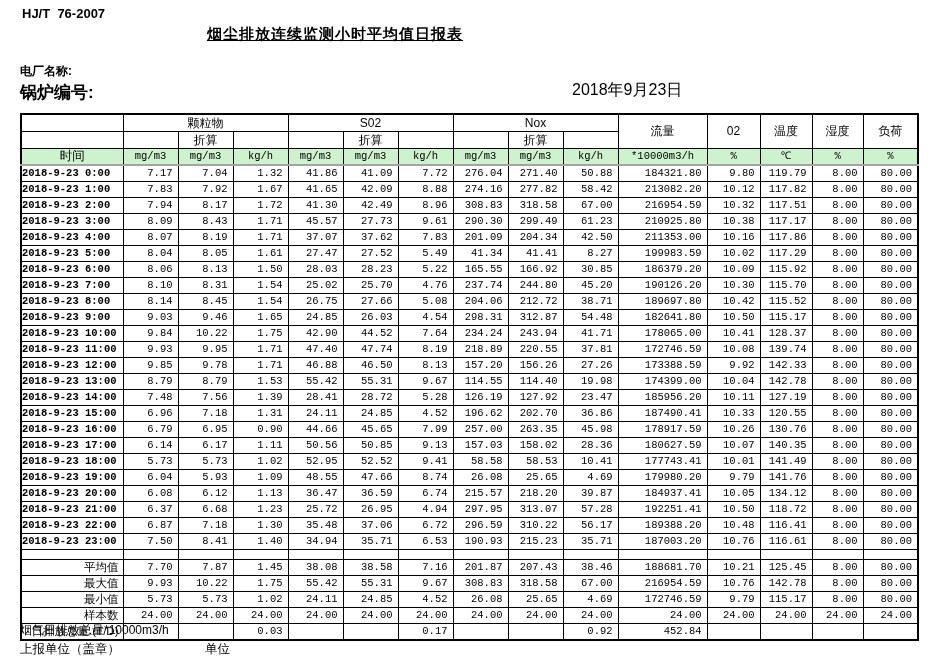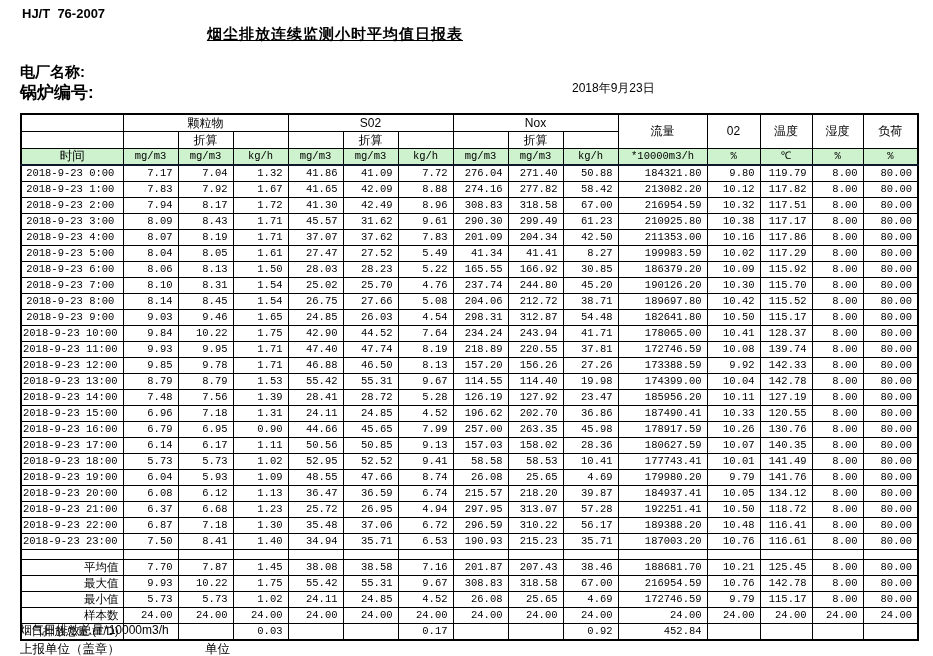--- a/index.html
+++ b/index.html
@@ -4,47 +4,47 @@
 <style>
   :root{ --green:#CDF2CD; }
   html,body{margin:0;padding:0;}
   body{
     width:933px;height:656px;position:relative;background:#ffffff;color:#000;
     font-family:"Liberation Sans",sans-serif;overflow:hidden;
   }
   .abs{position:absolute;}
   #doc-code{left:22px;top:6px;font-size:13px;font-weight:bold;white-space:pre;}
   #page-title{left:207px;top:25px;font-size:15px;font-weight:bold;letter-spacing:1px;text-decoration:underline;}
-  #plant-label{left:20px;top:63px;font-size:15px;font-weight:bold;}
+  #plant-label{left:20px;top:63px;font-size:12px;font-weight:bold;}
   #boiler-label{left:20px;top:81px;font-size:17px;font-weight:bold;}
-  #report-date{left:572px;top:80px;font-size:12px;}
+  #report-date{left:572px;top:80px;font-size:16px;}
 
   table#report{
     position:absolute;left:20px;top:113px;width:898px;
     border-collapse:collapse;table-layout:fixed;
     border:2px solid #000;
   }
   #report td{
     border:1px solid #000;height:15px;padding:0;line-height:1.05;
     overflow:hidden;white-space:nowrap;font-size:10.5px;
     font-family:"Liberation Mono","DejaVu Sans Mono",monospace;
   }
   #report thead td{
     text-align:center;font-family:"Liberation Sans",sans-serif;font-size:12px;
   }
   #report tr.h1 td,#report tr.h2 td{height:16px;}
   #report tr.units td{
     background:var(--green);height:15px;font-size:10.5px;text-align:center;
-    border-bottom:2px solid #0f172a;
+    border-bottom:2px solid #a3a3a3;
     font-family:"Liberation Mono","DejaVu Sans Mono",monospace;
   }
   #report tr.units td.time-h{
     font-size:12.5px;font-family:"Liberation Sans",sans-serif;
   }
-  #report td.time{text-align:center;padding-right:4px;}
+  #report td.time{text-align:left;padding-right:4px;font-weight:bold;}
   #report td.num{text-align:right;padding-right:5px;}
   #report tr.spacer td{height:9px;}
   #report td.sum-label{
     text-align:right;padding-right:4px;font-size:11.5px;
     font-family:"Liberation Sans",sans-serif;
     padding-left:44px;
   }
   #report td.sum-label.left{text-align:right;padding-left:2px;}
 
   #footer-flue{left:20px;top:622px;font-size:12px;}
@@ -171,21 +171,21 @@
         <td class="num">117.51</td>
         <td class="num">8.00</td>
         <td class="num">80.00</td>
       </tr>
       <tr>
         <td class="time">2018-9-23 3:00</td>
         <td class="num">8.09</td>
         <td class="num">8.43</td>
         <td class="num">1.71</td>
         <td class="num">45.57</td>
-        <td class="num">31.62</td>
+        <td class="num">27.73</td>
         <td class="num">9.61</td>
         <td class="num">290.30</td>
         <td class="num">299.49</td>
         <td class="num">61.23</td>
         <td class="num">210925.80</td>
         <td class="num">10.38</td>
         <td class="num">117.17</td>
         <td class="num">8.00</td>
         <td class="num">80.00</td>
       </tr>

